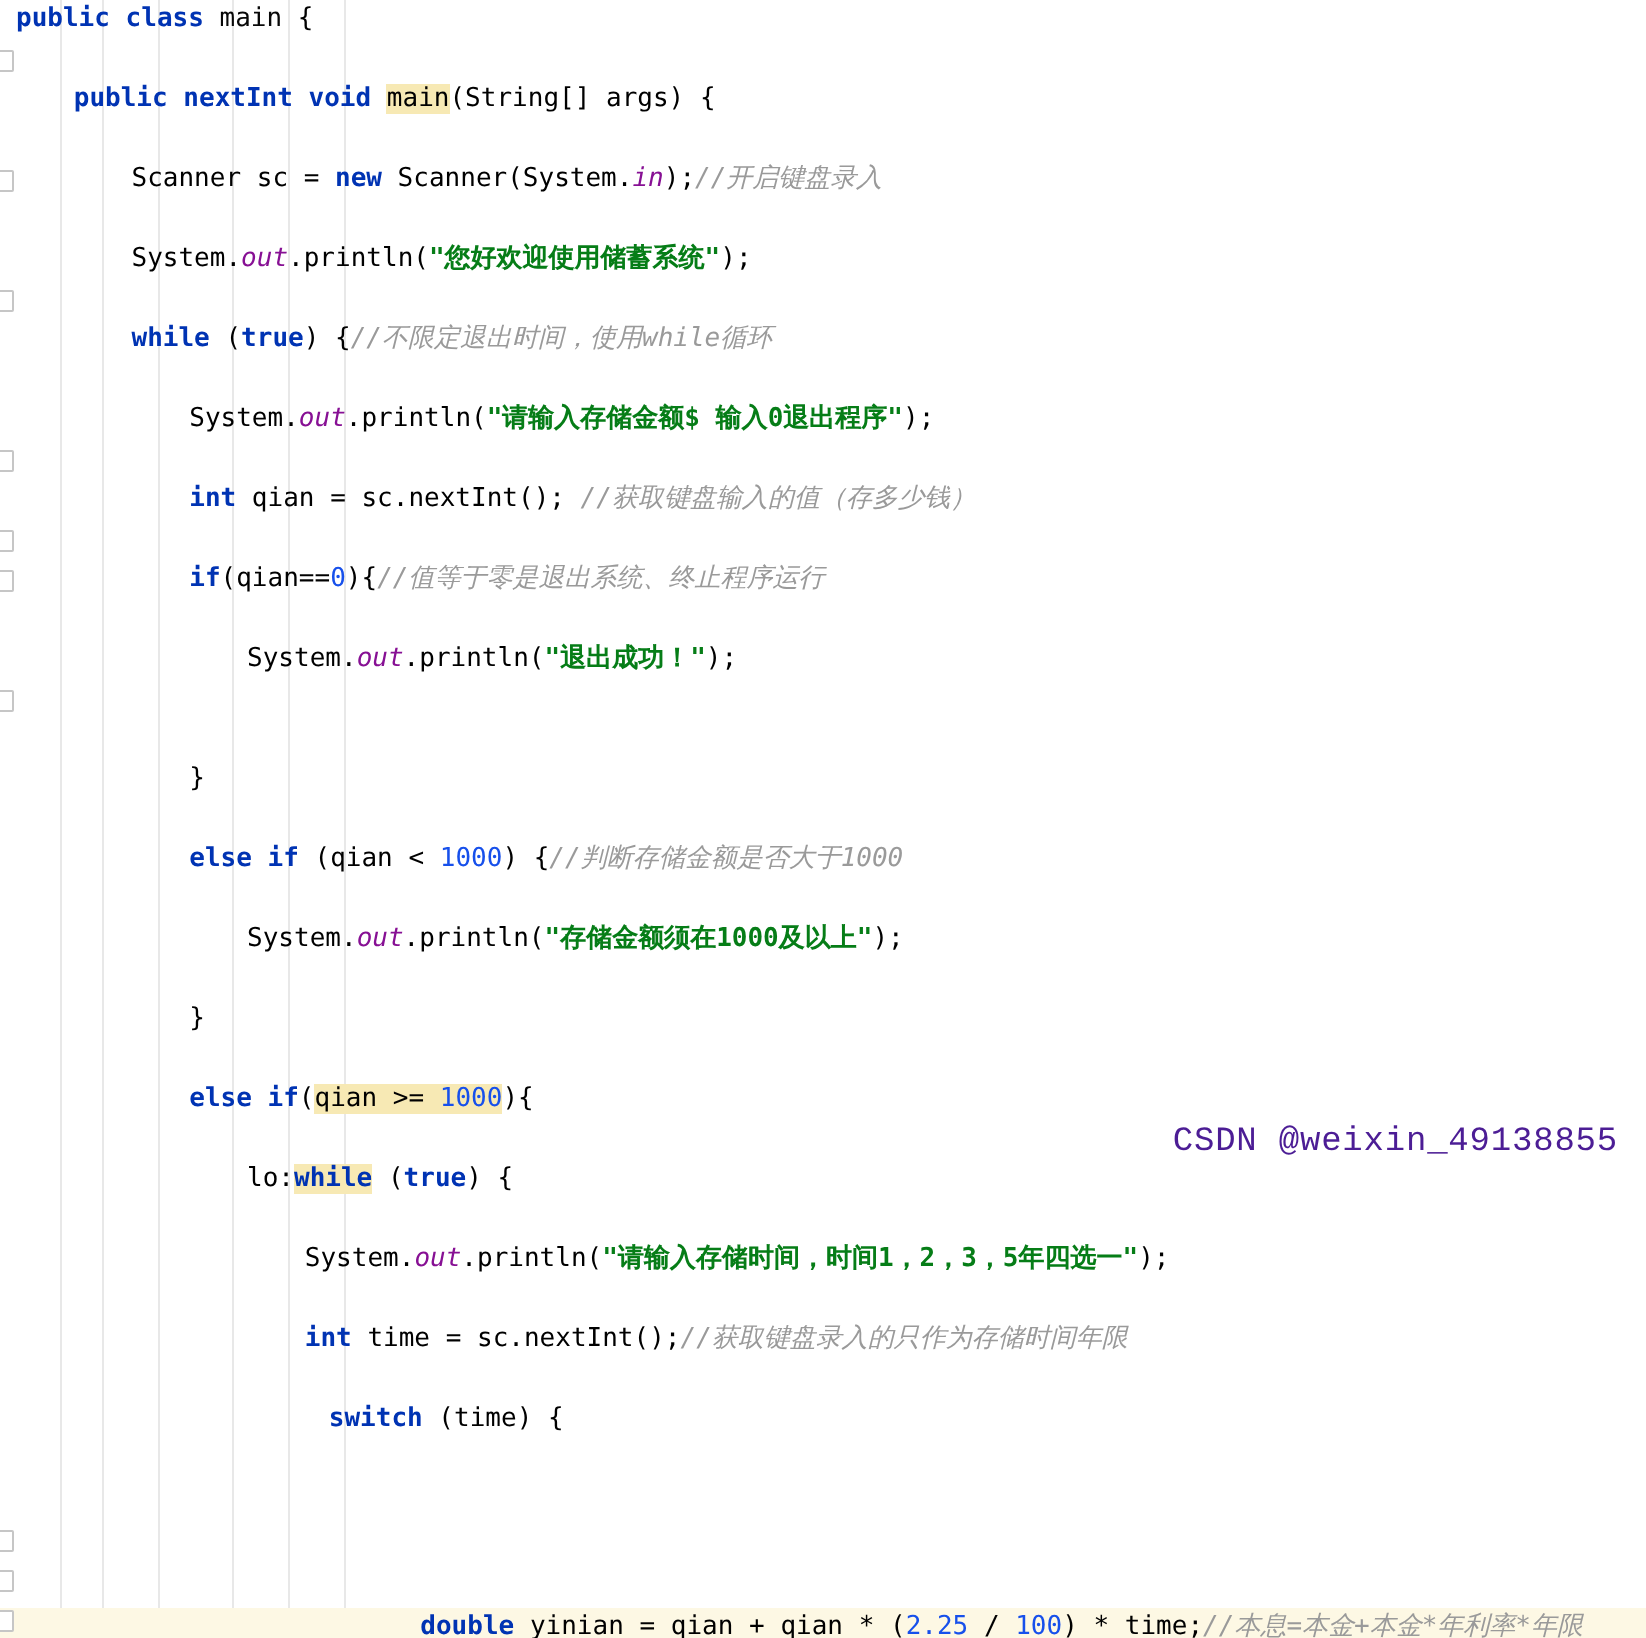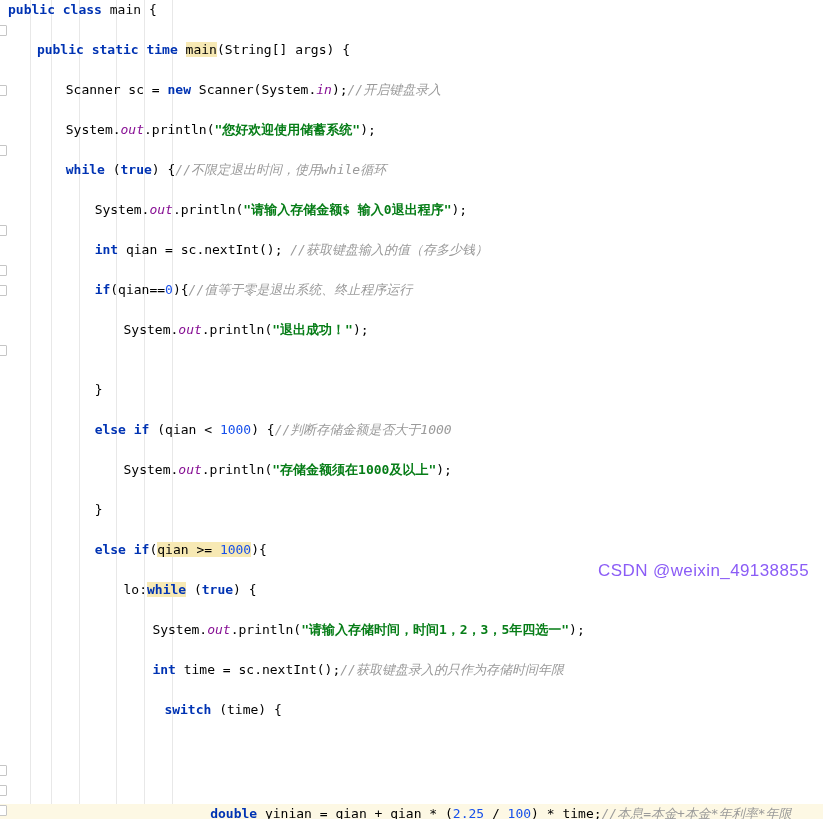--- a/index.html
+++ b/index.html
@@ -49,40 +49,40 @@
     text-underline-offset:2px;
   }
   .hint{
     background:#ececec;color:#7a7a7a;
     border-radius:7px;padding:0 4px;
     font-size:11px;font-style:normal;
   }
   
   #watermark{
     position:absolute;right:14px;bottom:10px;
-    font-family:Liberation Sans, sans-serif;
-    font-size:17px;color:#8b5cf6;letter-spacing:.4px;
+    font-family:Liberation Mono, monospace;
+    font-size:17px;color:#4c1d95;letter-spacing:.4px;
     user-select:none;
   }
 </style>
 </head>
 <body>
 
 <div id="editor">
   <div class="guides">
       <div class="guide" style="left: 30px; height: 819px;"></div>
       <div class="guide" style="left: 51px; height: 819px;"></div>
       <div class="guide" style="left: 79px; height: 819px;"></div>
       <div class="guide" style="left: 116px; height: 819px;"></div>
       <div class="guide" style="left: 144px; height: 819px;"></div>
       <div class="guide" style="left: 172px; height: 819px;"></div>
     </div>
   <div class="lines">
       <div class="ln" style="top: 0px;"><span class="code" style="left: 8px;"><span class="kw">public class</span> <span class="pln">main</span> {</span></div>
-      <div class="ln" style="top: 20px;"><span class="code" style="left: 36.88px;"><span class="kw">public static time</span> <span class="hl">main</span>(String[] args) {</span></div>
+      <div class="ln" style="top: 20px;"><span class="code" style="left: 36.88px;"><span class="kw">public nextInt void</span> <span class="hl">main</span>(String[] args) {</span></div>
       <div class="ln" style="top: 40px; padding-left: 11px;"><span class="code" style="left: 65.76px;">Scanner sc = <span class="kw">new</span> Scanner(System.<span class="fld">in</span>);<span class="cmt">//开启键盘录入</span></span></div>
       <div class="ln" style="top: 60px;"><span class="code" style="left: 65.76px;">System.<span class="fld">out</span>.println(<span class="str">"您好欢迎使用储蓄系统"</span>);</span></div>
       <div class="ln" style="top: 80px;"><span class="code" style="left: 65.76px; text-align: right;"><span class="kw">while</span> (<span class="kw">true</span>) {<span class="cmt">//不限定退出时间，使用while循环</span></span></div>
       <div class="ln" style="top: 100px;"><span class="code" style="left: 94.64px;">System.<span class="fld">out</span>.println(<span class="str">"请输入存储金额$ 输入0退出程序"</span>);</span></div>
       <div class="ln" style="top: 120px;"><span class="code" style="left: 94.64px; text-align: right;"><span class="kw">int</span> qian = sc.nextInt(); <span class="cmt">//获取键盘输入的值（存多少钱）</span></span></div>
       <div class="ln" style="top: 140px;"><span class="code" style="left: 94.64px;"><span class="kw">if</span>(qian==<span class="num">0</span>){<span class="cmt">//值等于零是退出系统、终止程序运行</span></span></div>
       <div class="ln" style="top: 160px;"><span class="code" style="left: 123.52px;">System.<span class="fld">out</span>.println(<span class="str">"退出成功！"</span>);</span></div>
       <div class="ln" style="top: 200px;"><span class="code" style="left: 94.64px;">}</span></div>
       <div class="ln" style="top: 220px;"><span class="code" style="left: 94.64px;"><span class="kw">else if</span> (qian &lt; <span class="num">1000</span>) {<span class="cmt">//判断存储金额是否大于1000</span></span></div>
       <div class="ln" style="top: 240px;"><span class="code" style="left: 123.52px;">System.<span class="fld">out</span>.println(<span class="str">"存储金额须在1000及以上"</span>);</span></div>

